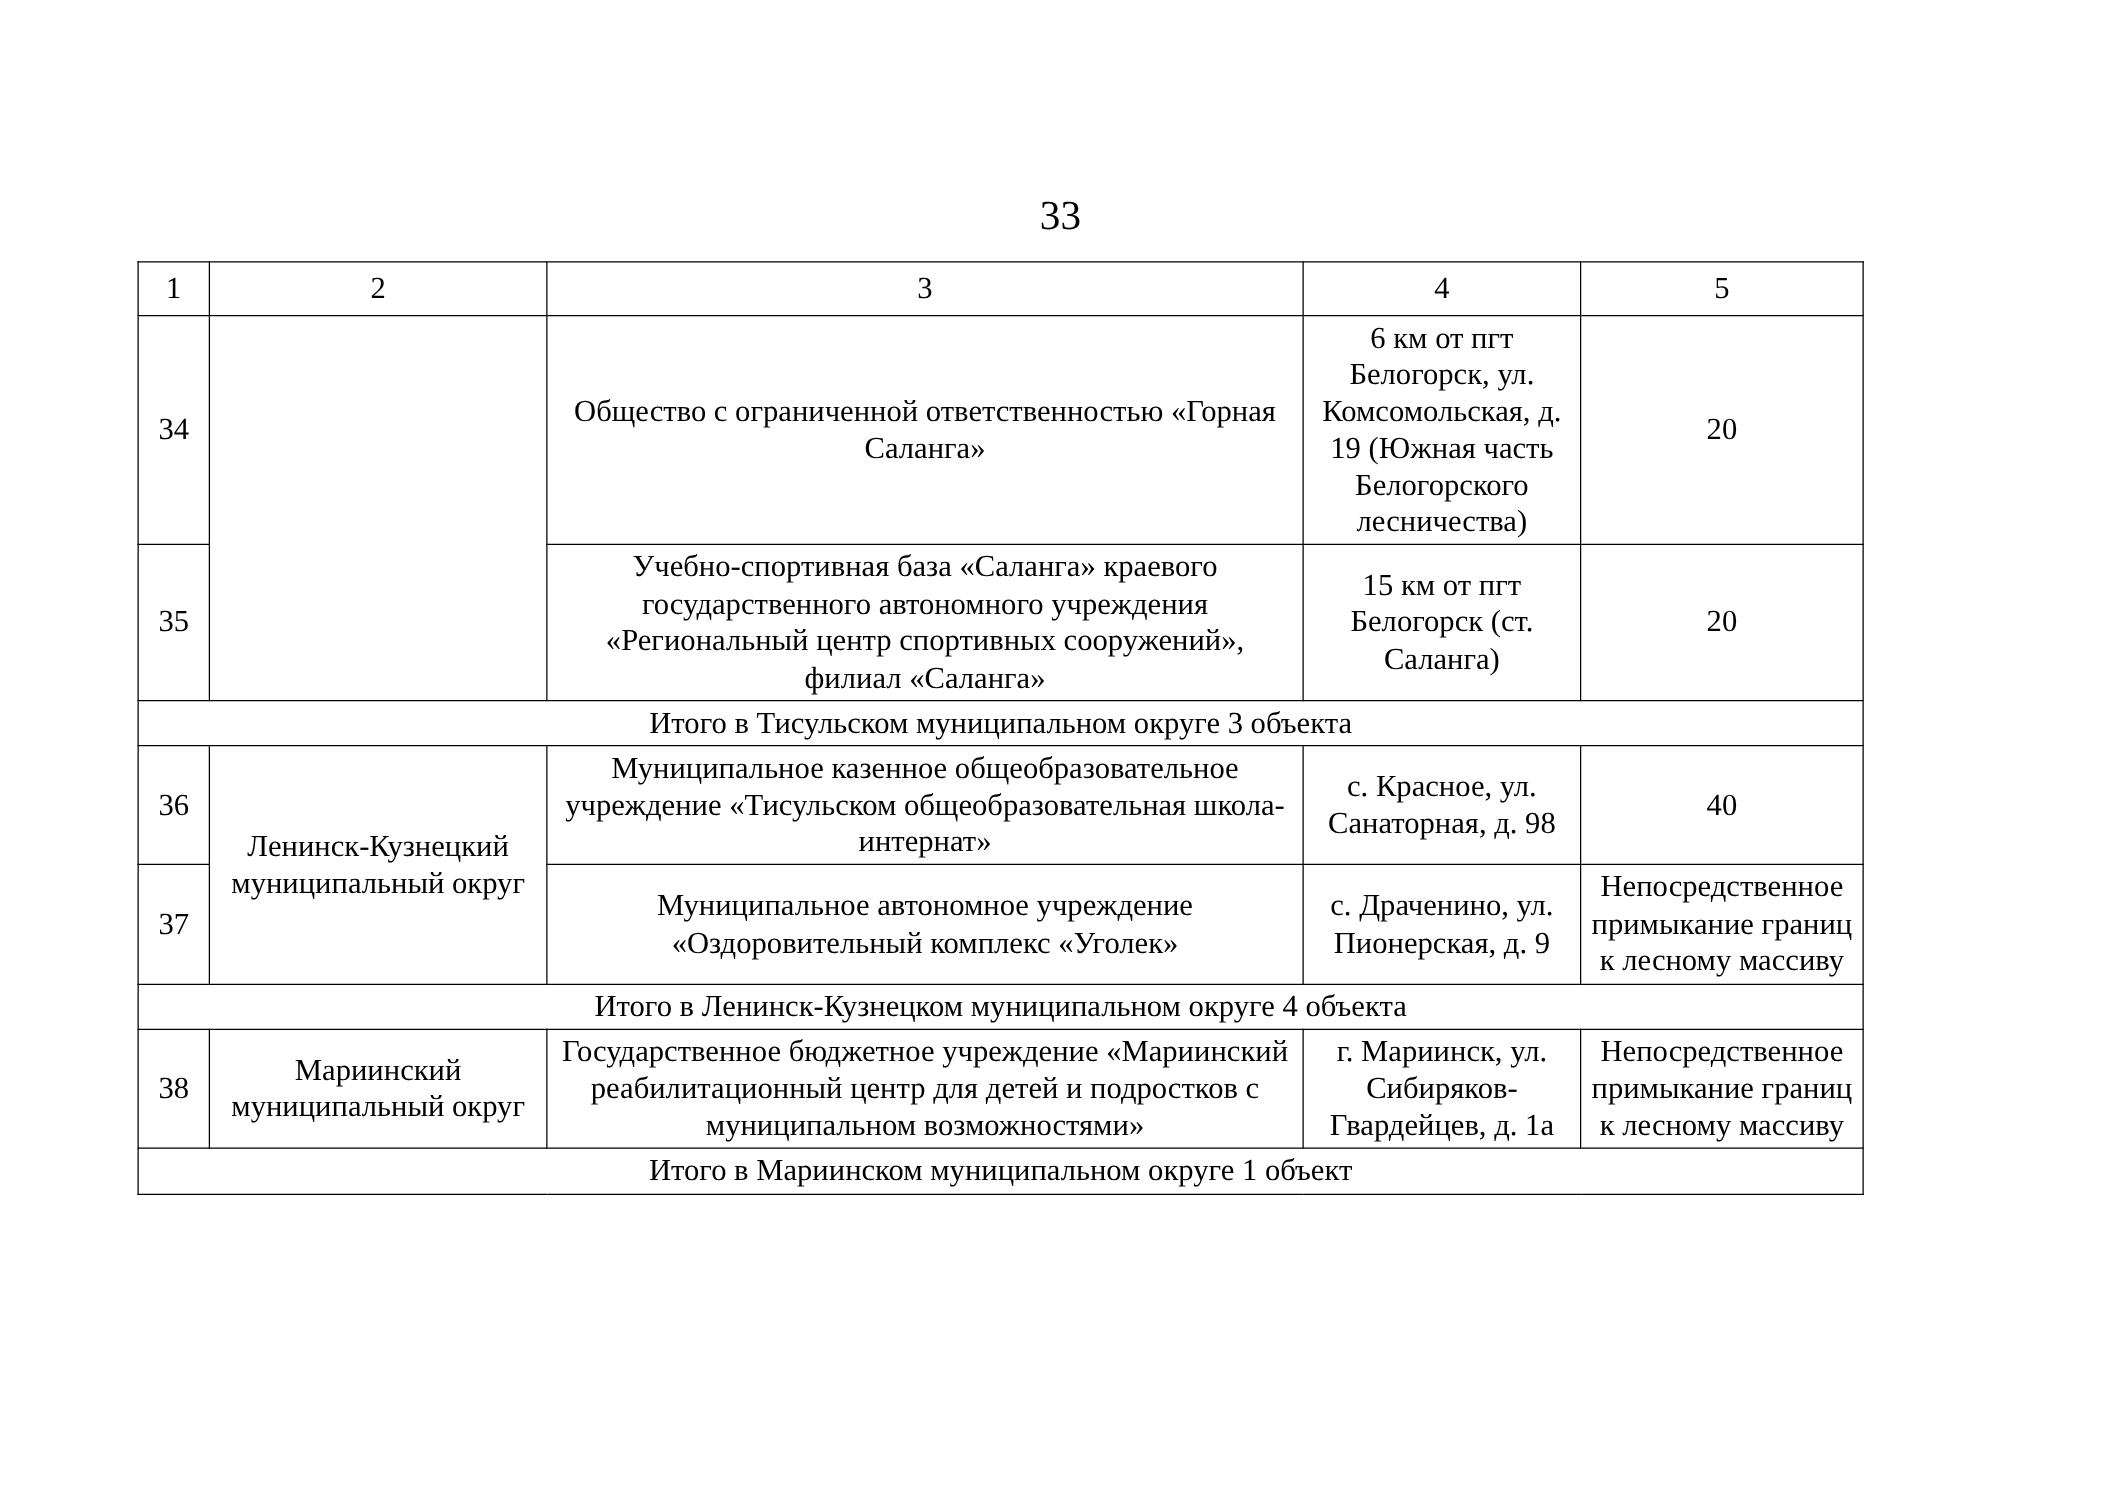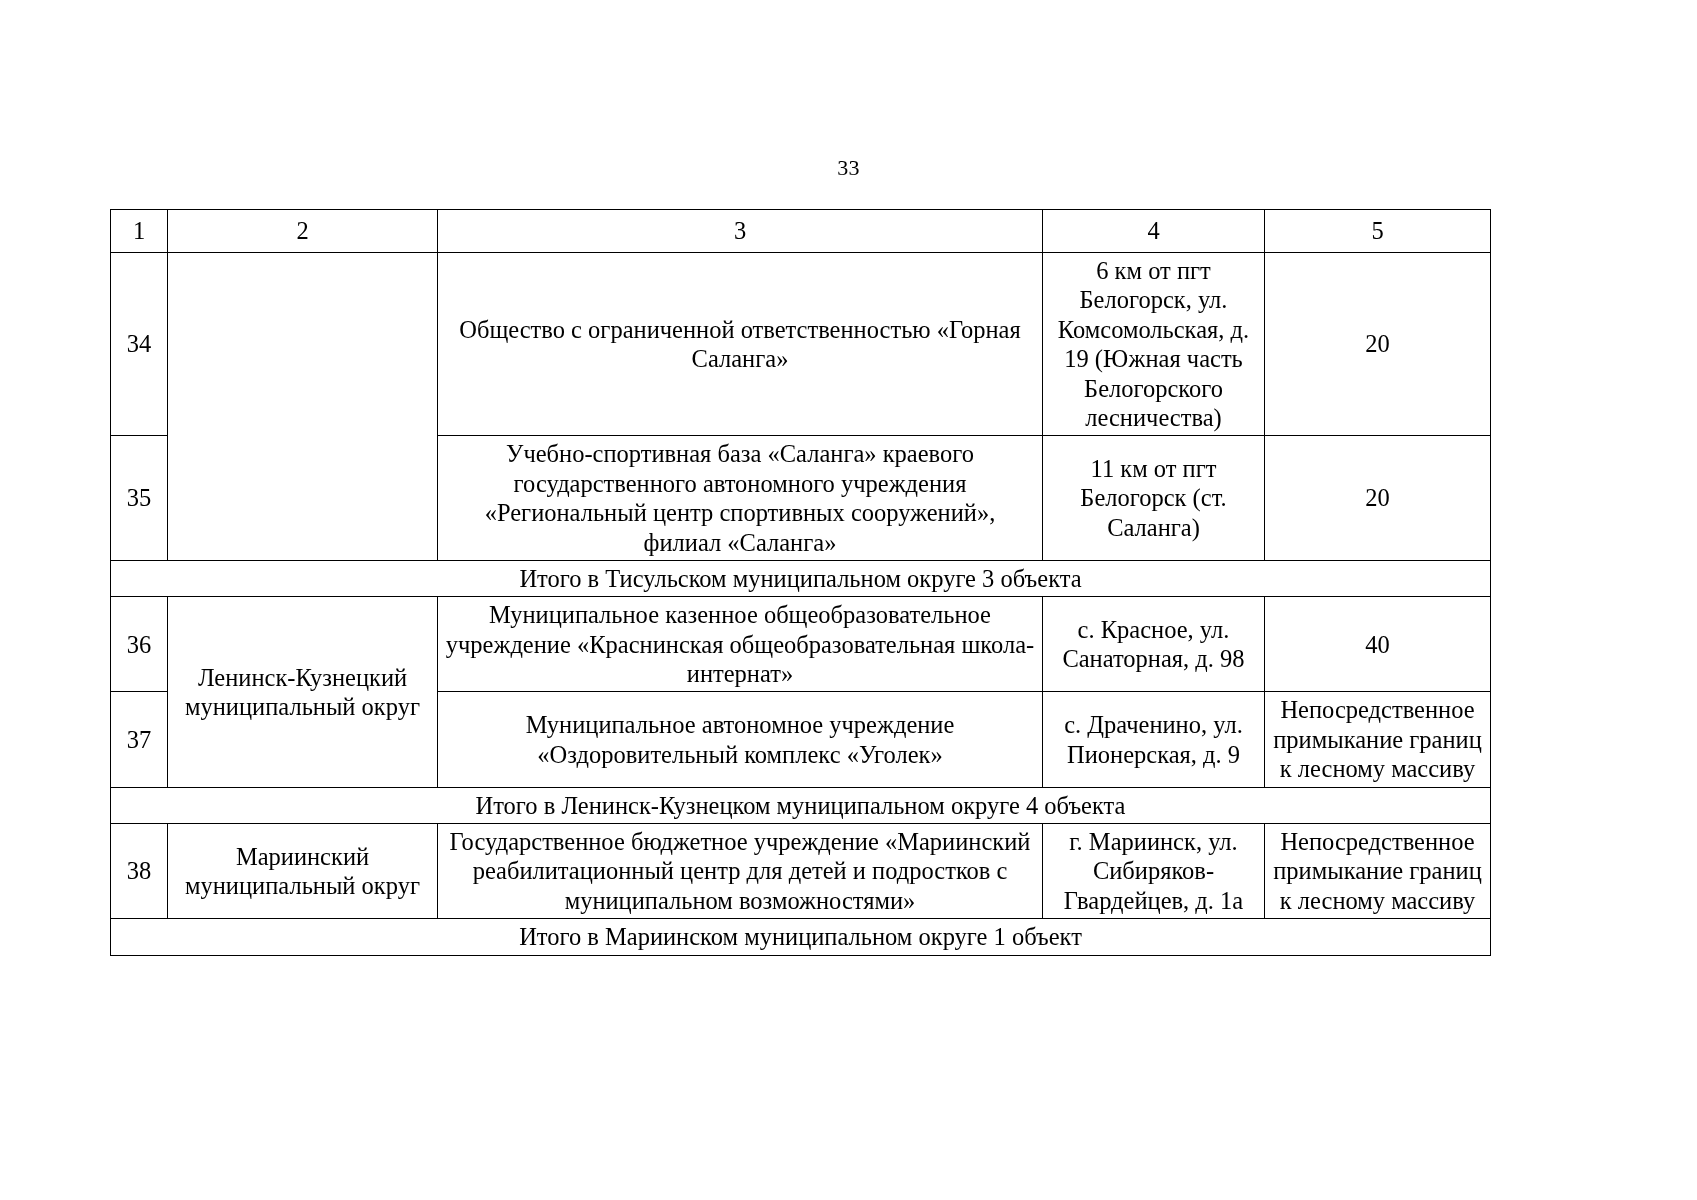--- a/index.html
+++ b/index.html
@@ -21,21 +21,21 @@
     height: 1200px;
     box-sizing: border-box;
     padding: 0;
   }
   .page-number {
     position: absolute;
     top: 157px;
     left: 0;
     width: 1697px;
     text-align: center;
-    font-size: 22px;
+    font-size: 33px;
     line-height: 1;
     letter-spacing: 0.2px;
   }
   .table-wrap {
     position: absolute;
     top: 209px;
     left: 110px;
     width: 1380px;
   }
   table.doc-table {
@@ -101,32 +101,32 @@
           <td class="num">34</td>
           <td rowspan="2"></td>
           <td>Общество с ограниченной ответственностью «Горная Саланга»</td>
           <td>6 км от пгт Белогорск, ул. Комсомольская, д. 19 (Южная часть Белогорского лесничества)</td>
           <td>20</td>
         </tr>
 
         <tr>
           <td class="num">35</td>
           <td>Учебно-спортивная база «Саланга» краевого государственного автономного учреждения «Региональный центр спортивных сооружений», филиал «Саланга»</td>
-          <td>11 км от пгт Белогорск (ст. Саланга)</td>
+          <td>15 км от пгт Белогорск (ст. Саланга)</td>
           <td>20</td>
         </tr>
 
         <tr>
           <td class="total" colspan="5">Итого в Тисульском муниципальном округе 3 объекта</td>
         </tr>
 
         <tr>
           <td class="num">36</td>
           <td rowspan="2">Ленинск-Кузнецкий муниципальный округ</td>
-          <td>Муниципальное казенное общеобразовательное учреждение «Краснинская общеобразовательная школа-интернат»</td>
+          <td>Муниципальное казенное общеобразовательное учреждение «Тисульском общеобразовательная школа-интернат»</td>
           <td>с. Красное, ул. Санаторная, д. 98</td>
           <td>40</td>
         </tr>
 
         <tr>
           <td class="num">37</td>
           <td>Муниципальное автономное учреждение «Оздоровительный комплекс «Уголек»</td>
           <td>с. Драченино, ул. Пионерская, д. 9</td>
           <td>Непосредственное примыкание границ к лесному массиву</td>
         </tr>

